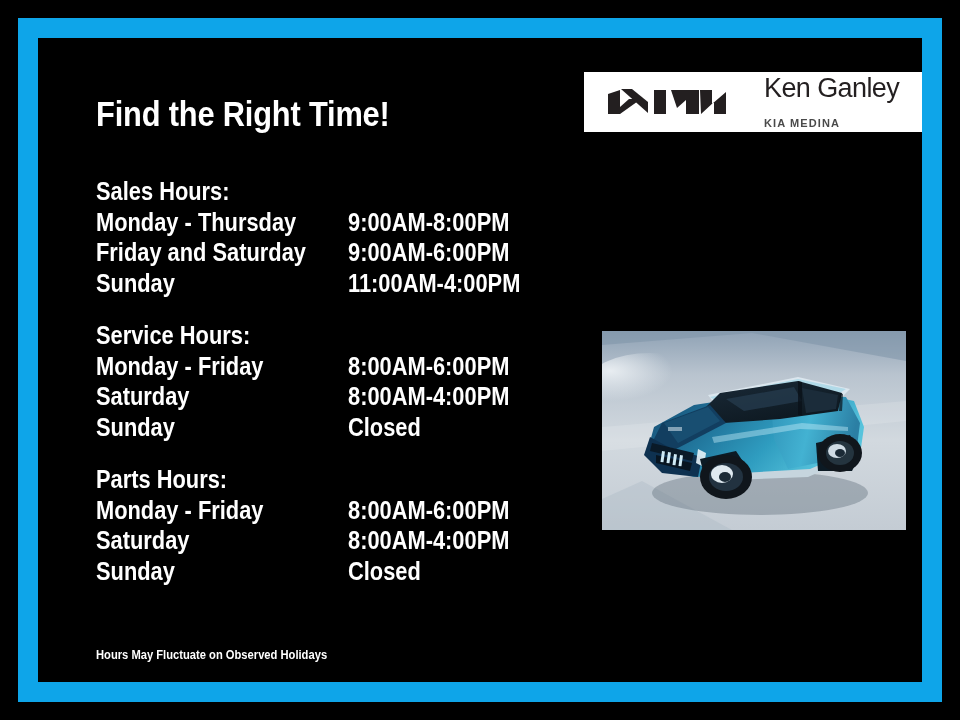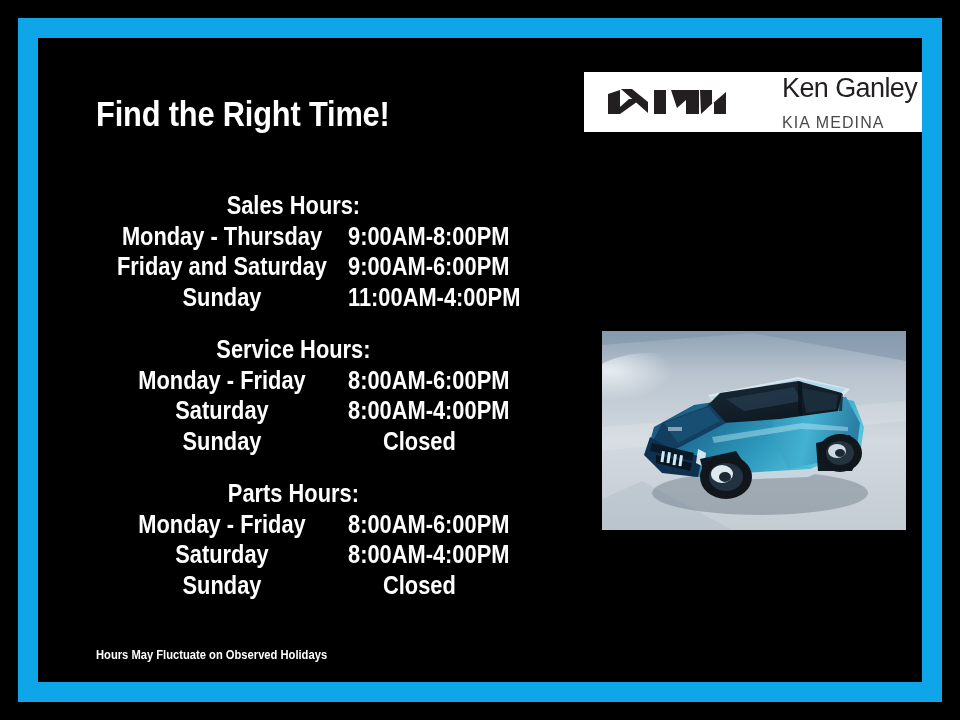--- a/index.html
+++ b/index.html
@@ -55,23 +55,22 @@
     color: #ffffff;
     transform: scaleX(0.88);
     transform-origin: left center;
     white-space: nowrap;
   }
 
   
   .hours-wrap {
     position: absolute;
     left: 58px;
-    top: 152px;
+    top: 138px;
     width: 470px;
-    text-align: center;
   }
   .hours-block {
     margin-bottom: 22px;
   }
   .hours-block:last-child { margin-bottom: 0; }
 
   .block-heading,
   .hours-row {
     font-family: "Liberation Sans Narrow", "Liberation Sans", sans-serif;
     font-weight: bold;
@@ -130,39 +129,39 @@
 
   .logo-divider {
     width: 1px;
     height: 0px;
     margin: 0 10px;
     background: transparent;
     flex: 0 0 auto;
   }
 
   .dealer-text {
-    margin-left: 30px;
+    margin-left: 12px;
     display: flex;
     flex-direction: column;
     justify-content: center;
     gap: 13px;
   }
   .dealer-name {
     font-family: "Liberation Sans", sans-serif;
     font-weight: normal;
     font-size: 27px;
     line-height: 29px;
     color: #231f20;
     letter-spacing: -0.6px;
     white-space: nowrap;
   }
   .dealer-sub {
     font-family: "Liberation Sans", sans-serif;
-    font-weight: normal;
-    font-size: 16px;
+    font-weight: bold;
+    font-size: 11px;
     line-height: 14px;
     color: #4a4a4a;
     letter-spacing: 1.1px;
     white-space: nowrap;
   }
 
   
   .vehicle-photo {
     position: absolute;
     left: 564px;

